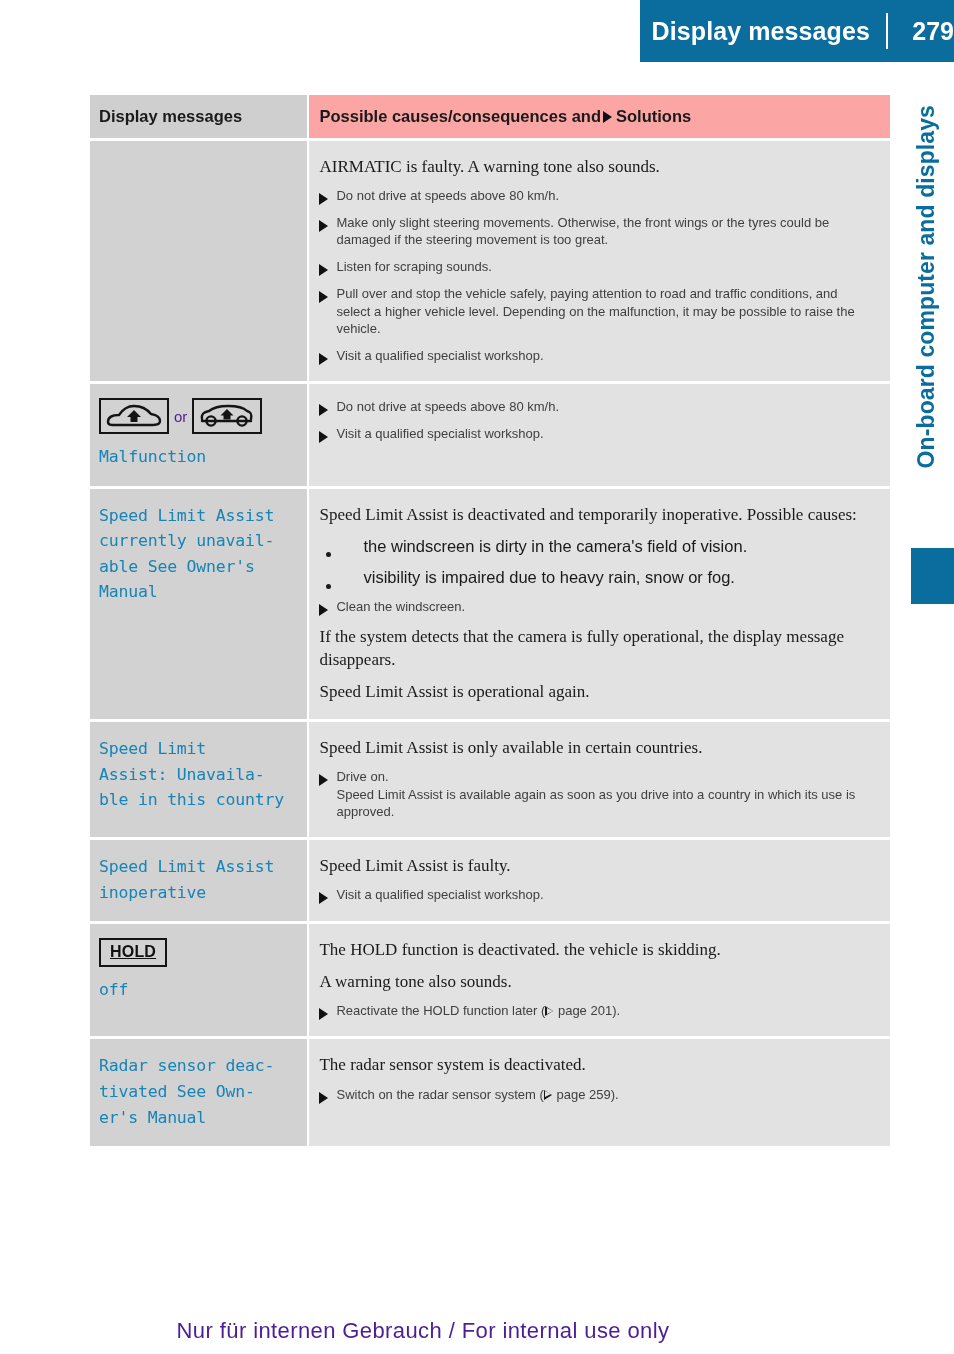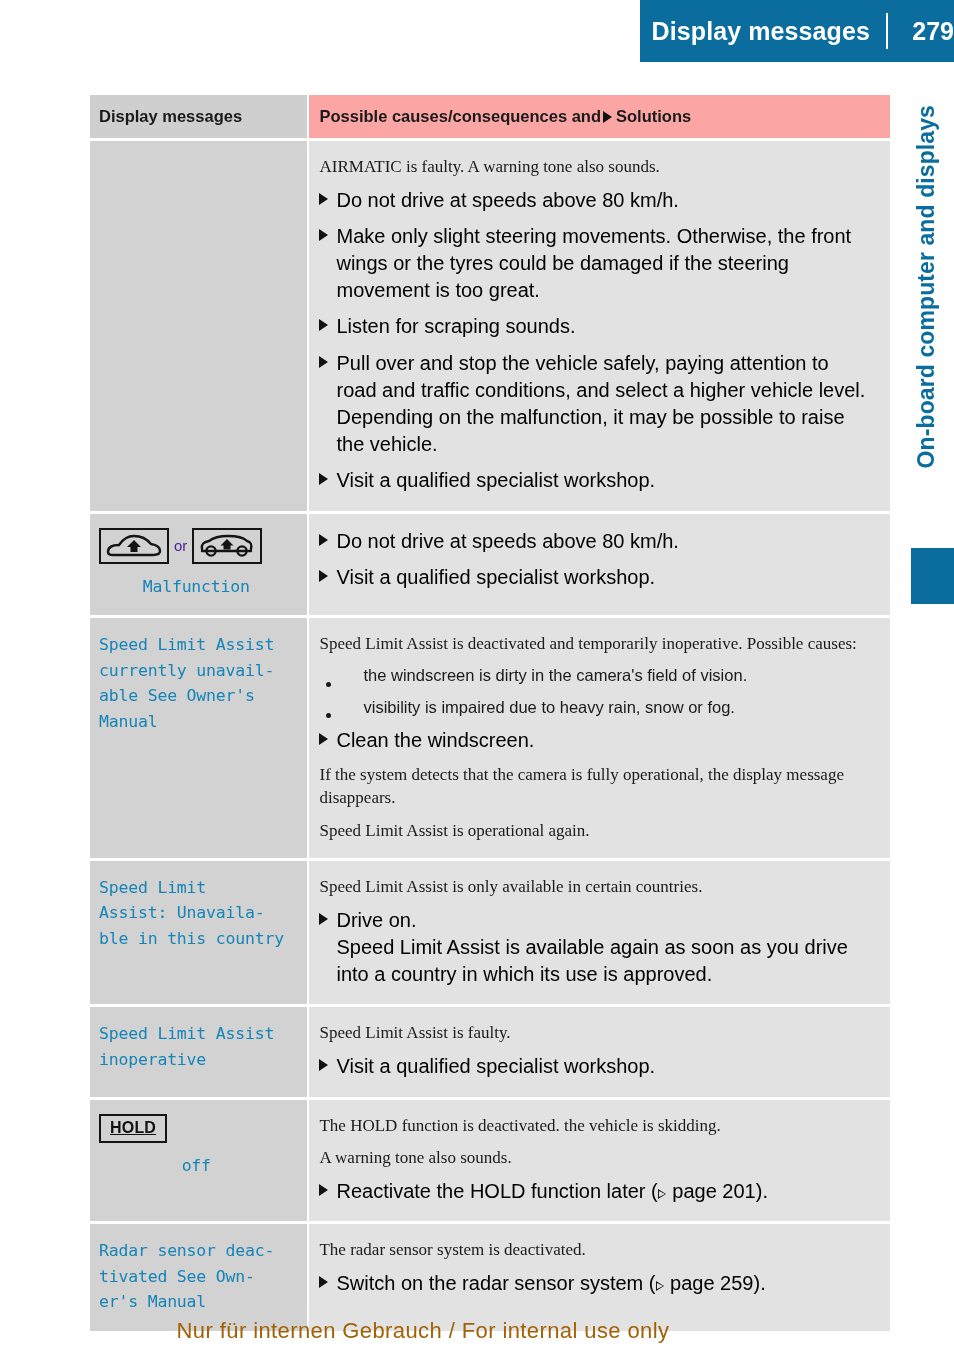--- a/index.html
+++ b/index.html
@@ -135,21 +135,21 @@
 
   
   .msg {
     color: #1584b7;
     font-family: "DejaVu Sans Mono", "Liberation Mono", monospace;
     font-size: 16.5px;
     line-height: 1.55;
     white-space: pre-line;
     letter-spacing: -0.2px;
   }
-  .msg.small-gap { margin-top: 10px; text-align: center; }
+  .msg.small-gap { margin-top: 10px; }
 
   
   .body-text {
     font-size: 17px;
     color: #1a1a1a;
     line-height: 1.36;
     margin-bottom: 9px;
     font-family: Liberation Serif, serif;
   }
   .body-text:last-child { margin-bottom: 0; }
@@ -162,22 +162,22 @@
   .act:last-child { margin-bottom: 0; }
   .act-marker {
     flex: 0 0 auto;
     width: 0; height: 0;
     border-left: 9px solid #111;
     border-top: 6px solid transparent;
     border-bottom: 6px solid transparent;
     margin: 6px 8px 0 0;
   }
   .act-text {
-    font-size: 20px;
-    color: #000000;
+    font-size: 13px;
+    color: #404040;
     line-height: 1.36;
   }
   .act-sub {
     display: block;
   }
 
   .dot-item {
     display: flex;
     align-items: flex-end;
     margin-bottom: 9px;
@@ -262,21 +262,21 @@
     text-decoration: underline;
   }
 
   
   .watermark {
     position: absolute;
     left: 0;
     top: 1318px;
     width: 846px;
     text-align: center;
-    color: #a16207;
+    color: #4c1d95;
     font-size: 22px;
     letter-spacing: 0.4px;
     white-space: nowrap;
   }
 </style>
 </head>
 <body>
 
 <div class="header-bar">
   <div class="header-title">Display messages</div>

